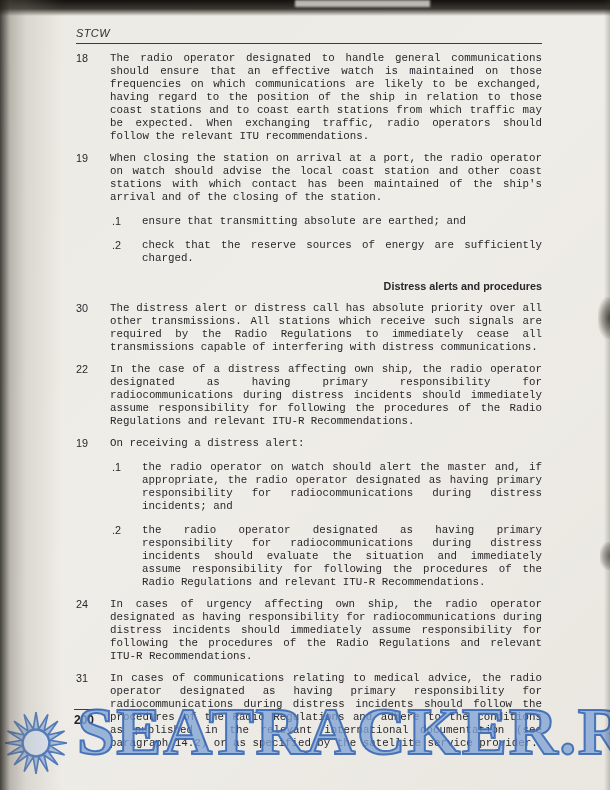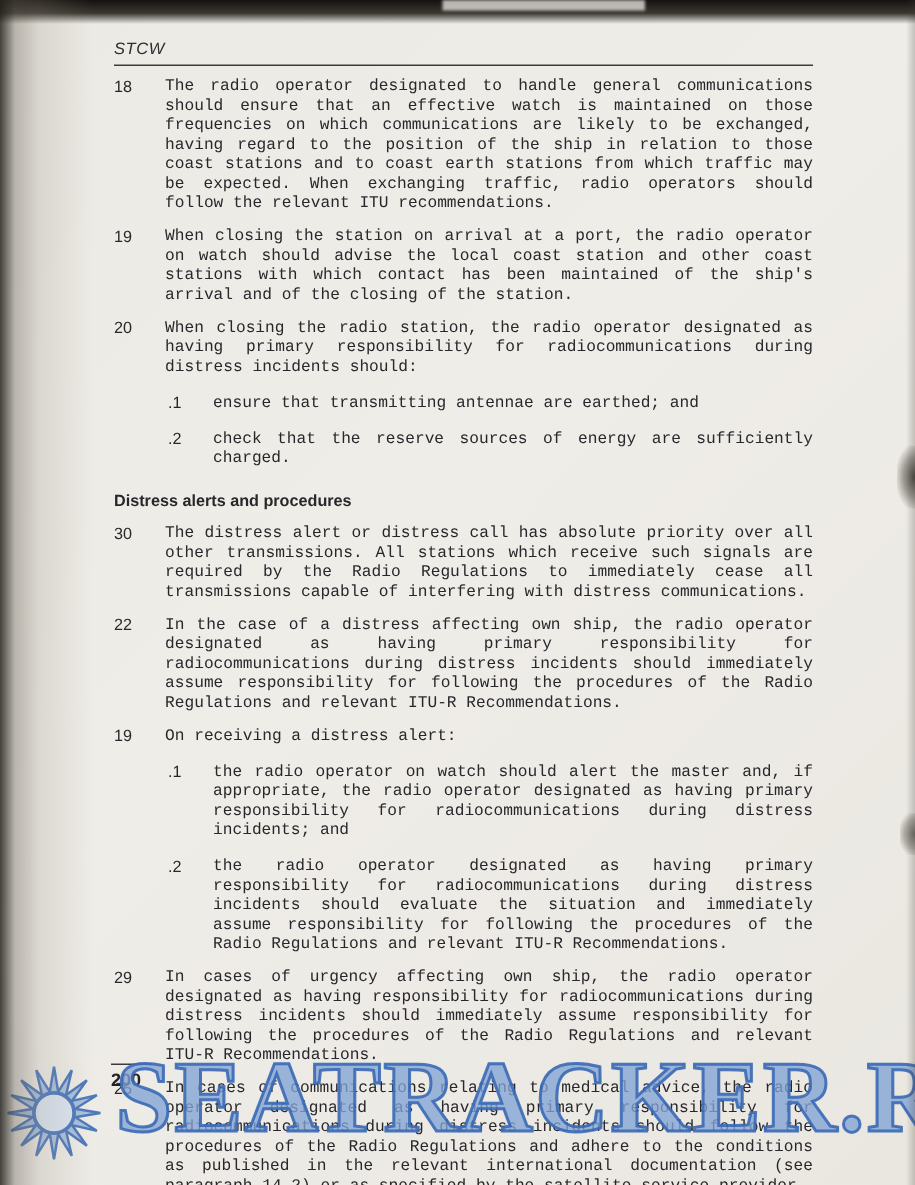--- a/index.html
+++ b/index.html
@@ -74,20 +74,21 @@
   .para { display: flex; margin-top: 9px; }
   .para.first { margin-top: 1px; }
   .pnum { flex: 0 0 34px; }
   .ptext { flex: 1; text-align: justify; font-family: Liberation Mono, monospace; }
   .subpara { display: flex; margin-top: 11px; margin-left: 36px; }
   .subpara .pnum { flex: 0 0 30px; }
   .section-heading {
     font-weight: bold;
     margin-top: 15px;
     font-size: 10.8px;
+    text-align: right;
   }
   
   .footer {
     position: absolute; left: 74px; bottom: 63px; z-index: 3;
   }
   .footer-rule { width: 27px; border-top: 1.2px solid #3c3c40; margin-bottom: 3px; }
   .page-number { font-weight: bold; font-size: 12px; color: #222226; }
   
   .watermark-row {
     position: absolute; left: 0; right: 0; bottom: 6px; height: 70px;
@@ -119,28 +120,24 @@
     <div class="para first">
       <span class="pnum">18</span>
       <span class="ptext">The radio operator designated to handle general communications should ensure that an effective watch is maintained on those frequencies on which communications are likely to be exchanged, having regard to the position of the ship in relation to those coast stations and to coast earth stations from which traffic may be expected. When exchanging traffic, radio operators should follow the relevant ITU recommendations.</span>
     </div>
 
     <div class="para">
       <span class="pnum">19</span>
       <span class="ptext">When closing the station on arrival at a port, the radio operator on watch should advise the local coast station and other coast stations with which contact has been maintained of the ship's arrival and of the closing of the station.</span>
     </div>
 
-    <div class="para">
-      <span class="pnum">20</span>
-      <span class="ptext">When closing the radio station, the radio operator designated as having primary responsibility for radiocommunications during distress incidents should:</span>
-    </div>
 
     <div class="subpara">
       <span class="pnum">.1</span>
-      <span class="ptext">ensure that transmitting antennae are earthed; and</span>
+      <span class="ptext">ensure that transmitting absolute are earthed; and</span>
     </div>
 
     <div class="subpara">
       <span class="pnum">.2</span>
       <span class="ptext">check that the reserve sources of energy are sufficiently charged.</span>
     </div>
 
     <div class="section-heading">Distress alerts and procedures</div>
 
     <div class="para">
@@ -163,26 +160,26 @@
       <span class="ptext">the radio operator on watch should alert the master and, if appropriate, the radio operator designated as having primary responsibility for radiocommunications during distress incidents; and</span>
     </div>
 
     <div class="subpara">
       <span class="pnum">.2</span>
       <span class="ptext">the radio operator designated as having primary responsibility for radiocommunications during distress incidents should evaluate the situation and immediately assume responsibility for following the procedures of the Radio Regulations and relevant ITU-R Recommendations.</span>
     </div>
 
 
     <div class="para">
-      <span class="pnum">29</span>
+      <span class="pnum">24</span>
       <span class="ptext">In cases of urgency affecting own ship, the radio operator designated as having responsibility for radiocommunications during distress incidents should immediately assume responsibility for following the procedures of the Radio Regulations and relevant ITU-R Recommendations.</span>
     </div>
 
     <div class="para">
-      <span class="pnum">25</span>
+      <span class="pnum">31</span>
       <span class="ptext">In cases of communications relating to medical advice, the radio operator designated as having primary responsibility for radiocommunications during distress incidents should follow the procedures of the Radio Regulations and adhere to the conditions as published in the relevant international documentation (see paragraph 14.2) or as specified by the satellite service provider.</span>
     </div>
 
   </div>
 
   <div class="footer">
     <div class="footer-rule"></div>
     <div class="page-number">200</div>
   </div>
 

